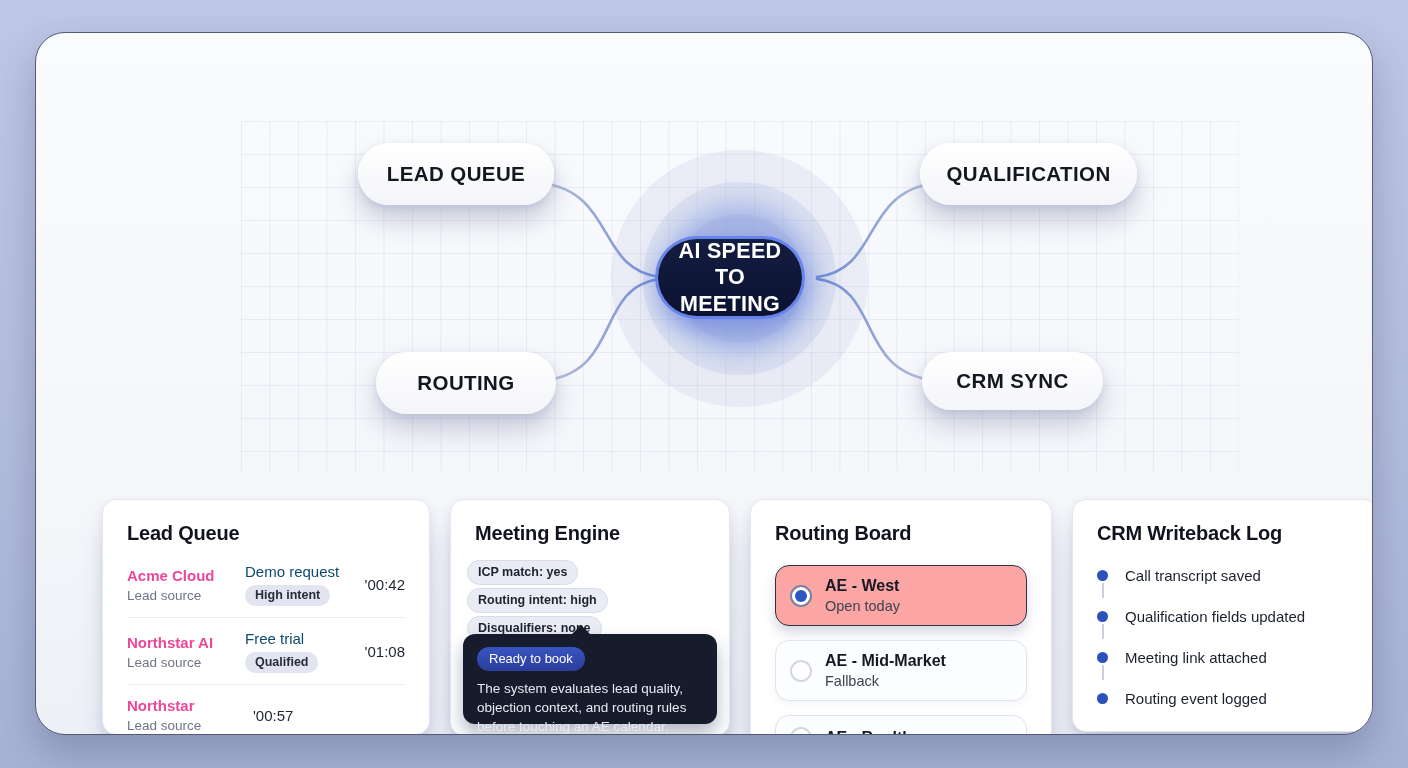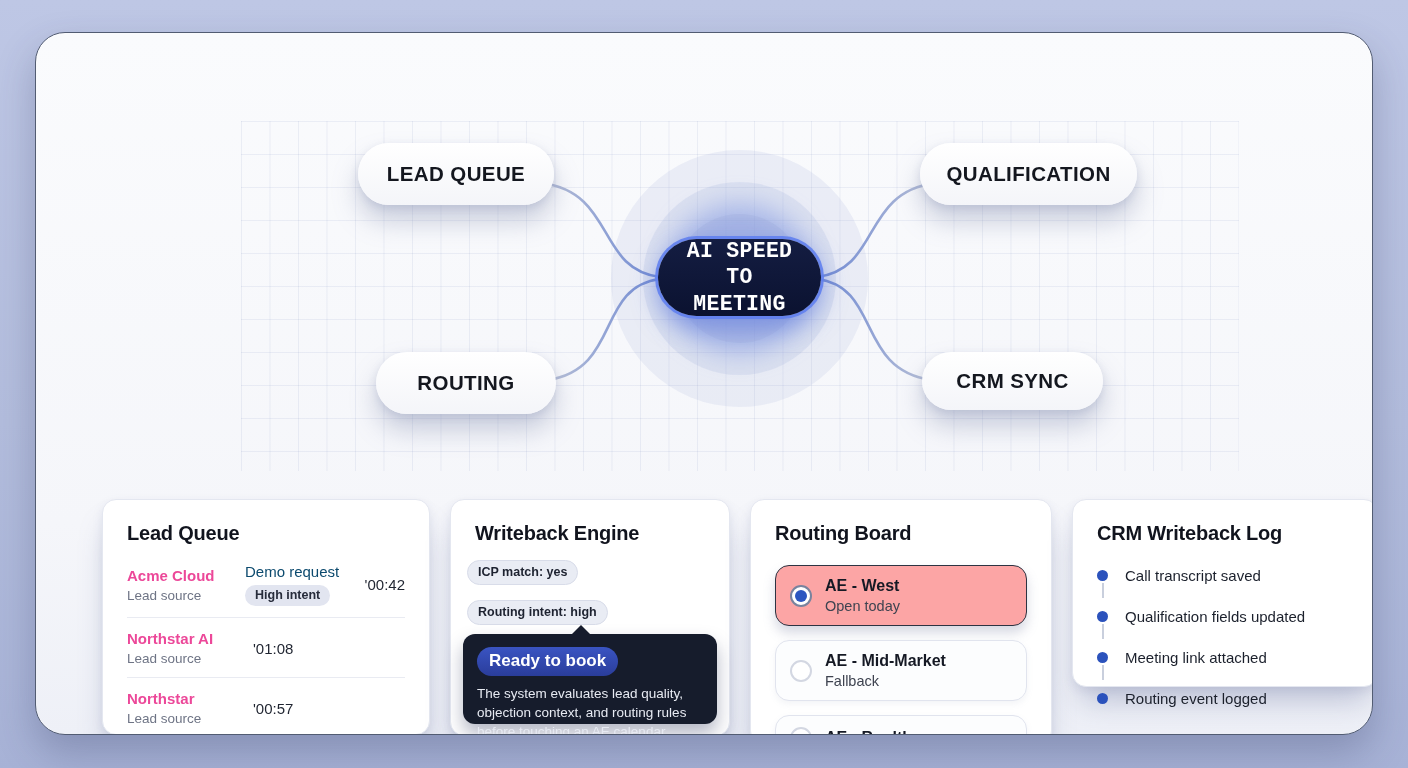--- a/index.html
+++ b/index.html
@@ -43,28 +43,27 @@
     box-shadow:0 16px 26px rgba(124,134,170,.38), 0 3px 8px rgba(124,134,170,.20);
     color:#14171f; font-weight:800; font-size:20.5px; letter-spacing:.4px;
     cursor:pointer;
   }
   .node-lead-queue    { left:322px; top:110px; width:196px; height:62px; }
   .node-qualification { left:884px; top:110px; width:217px; height:62px; }
   .node-routing       { left:340px; top:319px; width:180px; height:62px; }
   .node-crm-sync      { left:886px; top:319px; width:181px; height:58px; }
 
   .center-pill {
-    position:absolute; left:622px; top:206px; width:163px; height:77px;
+    position:absolute; left:622px; top:206px; width:144px; height:77px;
     display:flex; align-items:center; justify-content:center; text-align:center;
     background:linear-gradient(180deg,#141d42 0%,#0b1230 100%);
     border-radius:40px; padding:0 16px;
     box-shadow:0 0 0 3px rgba(96,128,238,.9), 0 10px 26px rgba(80,110,220,.5);
     color:#ffffff; font-weight:800; font-size:21.5px; line-height:1.23; letter-spacing:.3px;
     cursor:pointer;
-    font-family:Liberation Mono, monospace;
   }
 
   
   .card {
     position:absolute; top:466px; background:#ffffff;
     border:1px solid #e4e7f0; border-radius:14px;
     box-shadow:0 22px 30px -8px rgba(128,138,175,.45), 0 4px 10px rgba(128,138,175,.16);
   }
   .card-title { margin:22px 24px 0; font-size:20px; font-weight:700; color:#11141e; letter-spacing:-.2px; }
 
@@ -81,39 +80,39 @@
   .lead-detail { font-size:15px; color:#0c4a6e; }
   .badge {
     display:inline-block; margin-top:5px; padding:3px 10px 4px;
     background:#e2e5f0; border-radius:999px;
     font-size:12.5px; font-weight:700; color:#272c3b;
   }
   .lead-time { font-size:15px; color:#1f2430; padding-left:8px; }
 
   
   .card-decision { left:414px; width:280px; height:237px; }
-  .chip-wrap { display:flex; flex-wrap:wrap; gap:15px; margin:15px 14px 0 16px; }
+  .chip-wrap { display:flex; flex-wrap:wrap; gap:3px; margin:15px 14px 0 16px; }
   .chip {
     padding:4px 10px 5px; background:#e9ecf4; border:1px solid #d8dce9;
     border-radius:999px; font-size:12.5px; font-weight:700; color:#1d2230; white-space:nowrap;
   }
   .tooltip {
     position:absolute; left:12px; right:12px; top:134px; bottom:11px;
     background:#161c2c; border-radius:12px; padding:13px 14px;
     box-shadow:0 10px 18px rgba(40,50,90,.35);
   }
   .tooltip::before {
     content:""; position:absolute; top:-9px; left:108px;
     border-left:10px solid transparent; border-right:10px solid transparent;
     border-bottom:10px solid #161c2c;
   }
   .tooltip-badge {
     display:inline-block; padding:4px 12px 5px;
     background:linear-gradient(180deg,#3a54c2 0%,#2a3d9b 100%);
-    border-radius:999px; color:#ffffff; font-size:17px; font-weight:700;
+    border-radius:999px; color:#ffffff; font-size:13px; font-weight:400;
   }
   .tooltip-text { margin-top:8px; font-size:13.5px; line-height:1.42; color:#e7eaf2; }
 
   
   .card-routing { left:714px; width:302px; height:246px; overflow:hidden; }
   .route-option {
     position:relative; margin:14px 24px 0; display:flex; align-items:center; gap:13px;
     border-radius:14px; padding:11px 14px; background:#fcfdfe; border:1px solid #e1e4ee;
     box-shadow:0 3px 6px rgba(140,150,180,.10); cursor:pointer;
   }
@@ -127,21 +126,21 @@
   }
   .route-option.selected .radio { border-color:#79839e; }
   .route-option.selected .radio::after {
     content:""; position:absolute; left:50%; top:50%; width:12px; height:12px;
     transform:translate(-50%,-50%); border-radius:50%; background:#2d56c0;
   }
   .route-name { font-size:16px; font-weight:700; color:#151924; }
   .route-sub  { font-size:14.5px; color:#3e4350; margin-top:3px; }
 
   
-  .card-crm { left:1036px; width:306px; height:188px; }
+  .card-crm { left:1036px; width:306px; height:233px; }
   .log-list { margin:10px 24px 0; }
   .log-item { position:relative; display:flex; align-items:center; gap:17px; height:41px; }
   .log-dot { width:11px; height:11px; border-radius:50%; background:#2b52bc; flex:none; }
   .log-item:not(:last-child)::after {
     content:""; position:absolute; left:5px; top:28px; width:1.5px; height:15px; background:#c9cfdd;
   }
   .log-text { font-size:15px; color:#1b202c; }
 </style>
 </head>
 <body>
@@ -200,34 +199,38 @@
             <div class="lead-detail">Demo request</div>
             <span class="badge">High intent</span>
           </div>
           <div class="lead-time">'00:42</div>
         </div>
         <div class="lead-row">
           <div>
             <div class="lead-name">Northstar AI</div>
             <div class="lead-sub">Lead source</div>
           </div>
+          <div>
+            <div class="lead-detail">Free trial</div>
+            <span class="badge">Qualified</span>
+          </div>
           <div class="lead-time">'01:08</div>
         </div>
         <div class="lead-row">
           <div>
             <div class="lead-name">Northstar</div>
             <div class="lead-sub">Lead source</div>
           </div>
           <div class="lead-time">'00:57</div>
         </div>
       </div>
     </div>
 
     <div class="card card-decision">
-      <div class="card-title">Writeback Engine</div>
+      <div class="card-title">Meeting Engine</div>
       <div class="chip-wrap">
         <span class="chip">ICP match: yes</span>
         <span class="chip">Routing intent: high</span>
         <span class="chip">Disqualifiers: none</span>
         <span class="chip">Territory: US West</span>
       </div>
       <div class="tooltip">
         <span class="tooltip-badge">Ready to book</span>
         <div class="tooltip-text">The system evaluates lead quality, objection context, and routing rules before touching an AE calendar.</div>
       </div>

